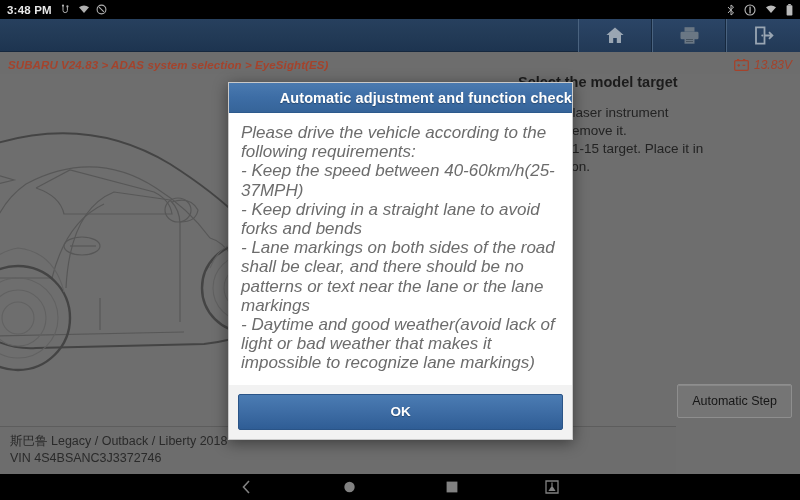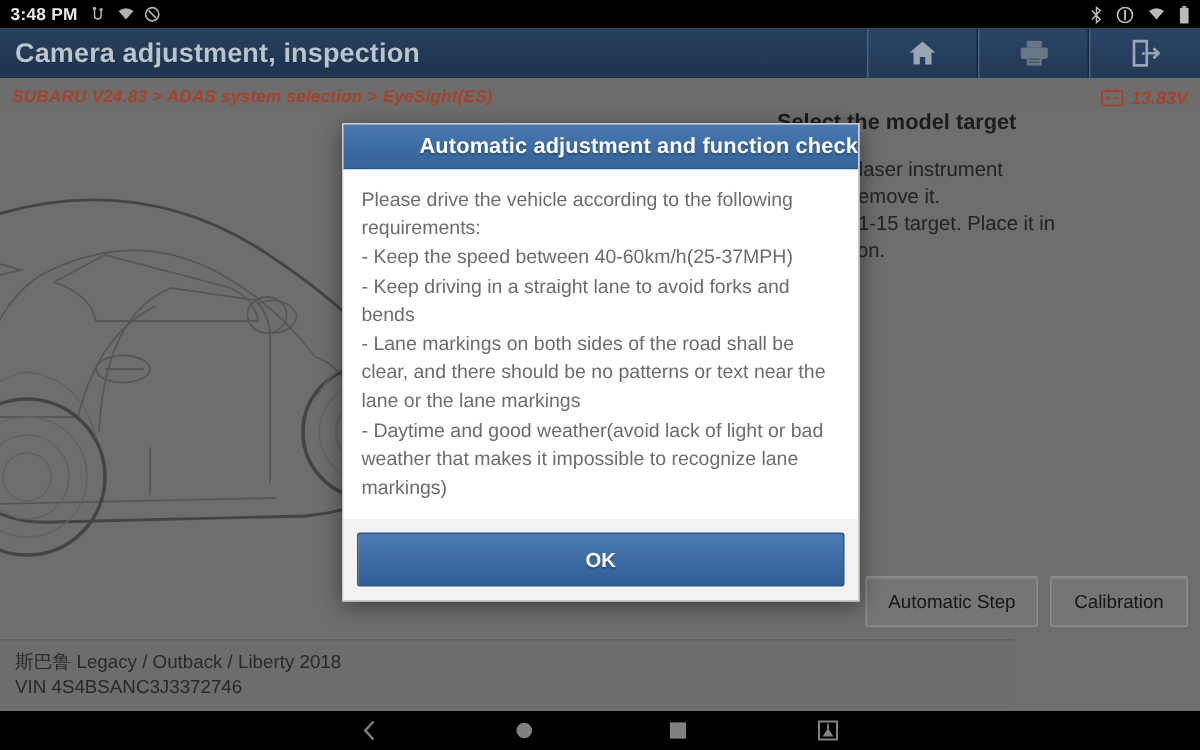--- a/index.html
+++ b/index.html
@@ -49,21 +49,21 @@
     position:absolute; top:52px; left:0; width:800px; height:26px;
     background:#6d6d6d; border-bottom:1px solid #5d5d5d;
     display:flex; align-items:center; padding:0 8px;
   }
   .crumb {
     color:#a4432c; font-size:11.5px; font-style:italic; font-weight:bold;
     letter-spacing:.1px;
   }
   .volt-wrap { margin-left:auto; display:flex; align-items:center; gap:5px; }
   .volt {
-    color:#a4432c; font-size:12px; font-style:italic; font-weight:bold;
+    color:#a4432c; font-size:12px; font-style:italic; font-weight:normal;
   }
 
   
   .content {
     position:absolute; top:74px; left:0; width:800px; height:352px;
     background:#6e6e6e; overflow:hidden;
   }
   .car-art { position:absolute; left:-26px; top:18px; opacity:.62; }
   .red-arc { position:absolute; left:398px; top:54px; }
 
@@ -121,22 +121,23 @@
   }
   .dlg-title {
     color:#fff; font-size:14.5px; font-weight:bold; letter-spacing:.1px;
     text-shadow:0 1px 1px rgba(0,0,0,.3);
   }
   .dlg-body {
     background:#fff;
     padding:10px 12px 12px 12px;
   }
   .dlg-text {
-    color:#6c6c6c; font-size:13px; line-height:19.2px;
+    color:#6c6c6c; font-size:17px; line-height:19.2px;
     white-space:pre-line;
+    font-style:italic;
   }
   .dlg-footer { padding:9px; background:#f2f2f2; }
   .ok-btn {
     width:100%; height:36px;
     background:linear-gradient(#4b7cb3,#3f6ea6 45%,#2f5d95);
     border:1px solid #2a5487; border-radius:2px;
     color:#fff; font-size:13.5px; font-weight:bold;
     display:flex; align-items:center; justify-content:center;
     cursor:pointer; text-shadow:0 1px 1px rgba(0,0,0,.3);
   }
@@ -174,21 +175,20 @@
           <path d="M1 3.3 Q6 -0.3 11 3.3 L6 9 Z" fill="#cfcfcf"></path>
         </svg>
       <svg class="sb-ico" width="7" height="12" viewBox="0 0 7 12">
           <rect x="2.2" y="0" width="2.6" height="1.2" fill="#cfcfcf"></rect>
           <rect x="0.6" y="1.2" width="5.8" height="10.4" rx="0.8" fill="#cfcfcf"></rect>
         </svg>
     </span>
   </div>
 
   <div class="titlebar">
-    <span class="apptitle">Camera adjustment, inspection</span>
     <span class="tb-buttons">
       <span class="tb-btn">
         <svg width="20" height="19" viewBox="0 0 20 19">
             <path d="M10 1.6 L1.4 9 L4 9 L4 17 L8.2 17 L8.2 12 L11.8 12 L11.8 17 L16 17 L16 9 L18.6 9 Z" fill="#9aa6b3"></path>
           </svg>
       </span>
       <span class="tb-btn">
         <svg width="21" height="19" viewBox="0 0 21 19">
             <rect x="5.5" y="1.2" width="10" height="4.5" fill="#6a7784"></rect>
             <rect x="1.5" y="5.7" width="18" height="7.6" rx="1.4" fill="#6a7784"></rect>
@@ -265,21 +265,20 @@
       <div class="instr-line">
         <span>off cross laser instrument</span>
       </div>
       <div class="instr-line">-02 and remove it.</div>
       <div class="instr-line">he LAM01-15 target. Place it in</div>
       <div class="instr-line">ect position.</div>
     </div>
 
     <div class="step-buttons">
       <div class="step-btn">Automatic Step</div>
-      <div class="step-btn">Calibration</div>
     </div>
   </div>
 
   <div class="infobar">
     <div class="line">斯巴鲁 Legacy / Outback / Liberty 2018</div>
     <div class="line">VIN 4S4BSANC3J3372746</div>
   </div>
 
   <div class="navbar">
     <svg class="nav-ico" style="left:240px" width="14" height="14" viewBox="0 0 14 14">

